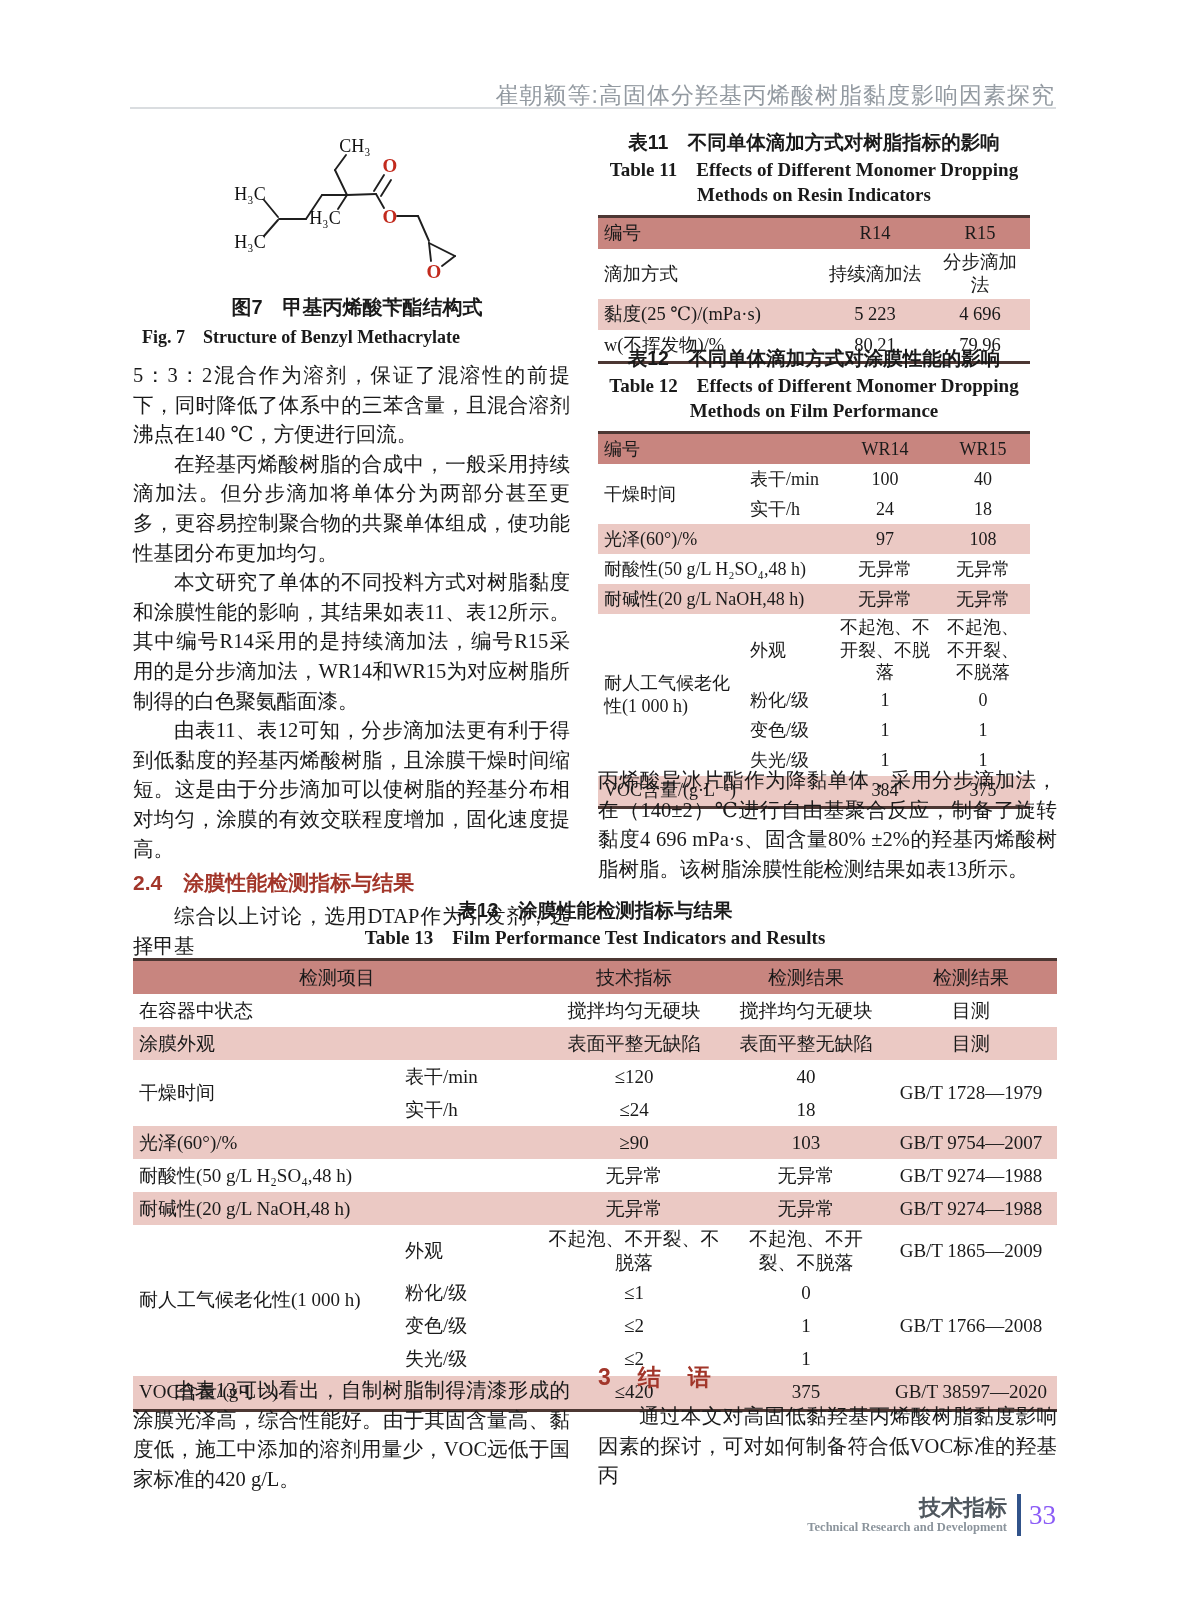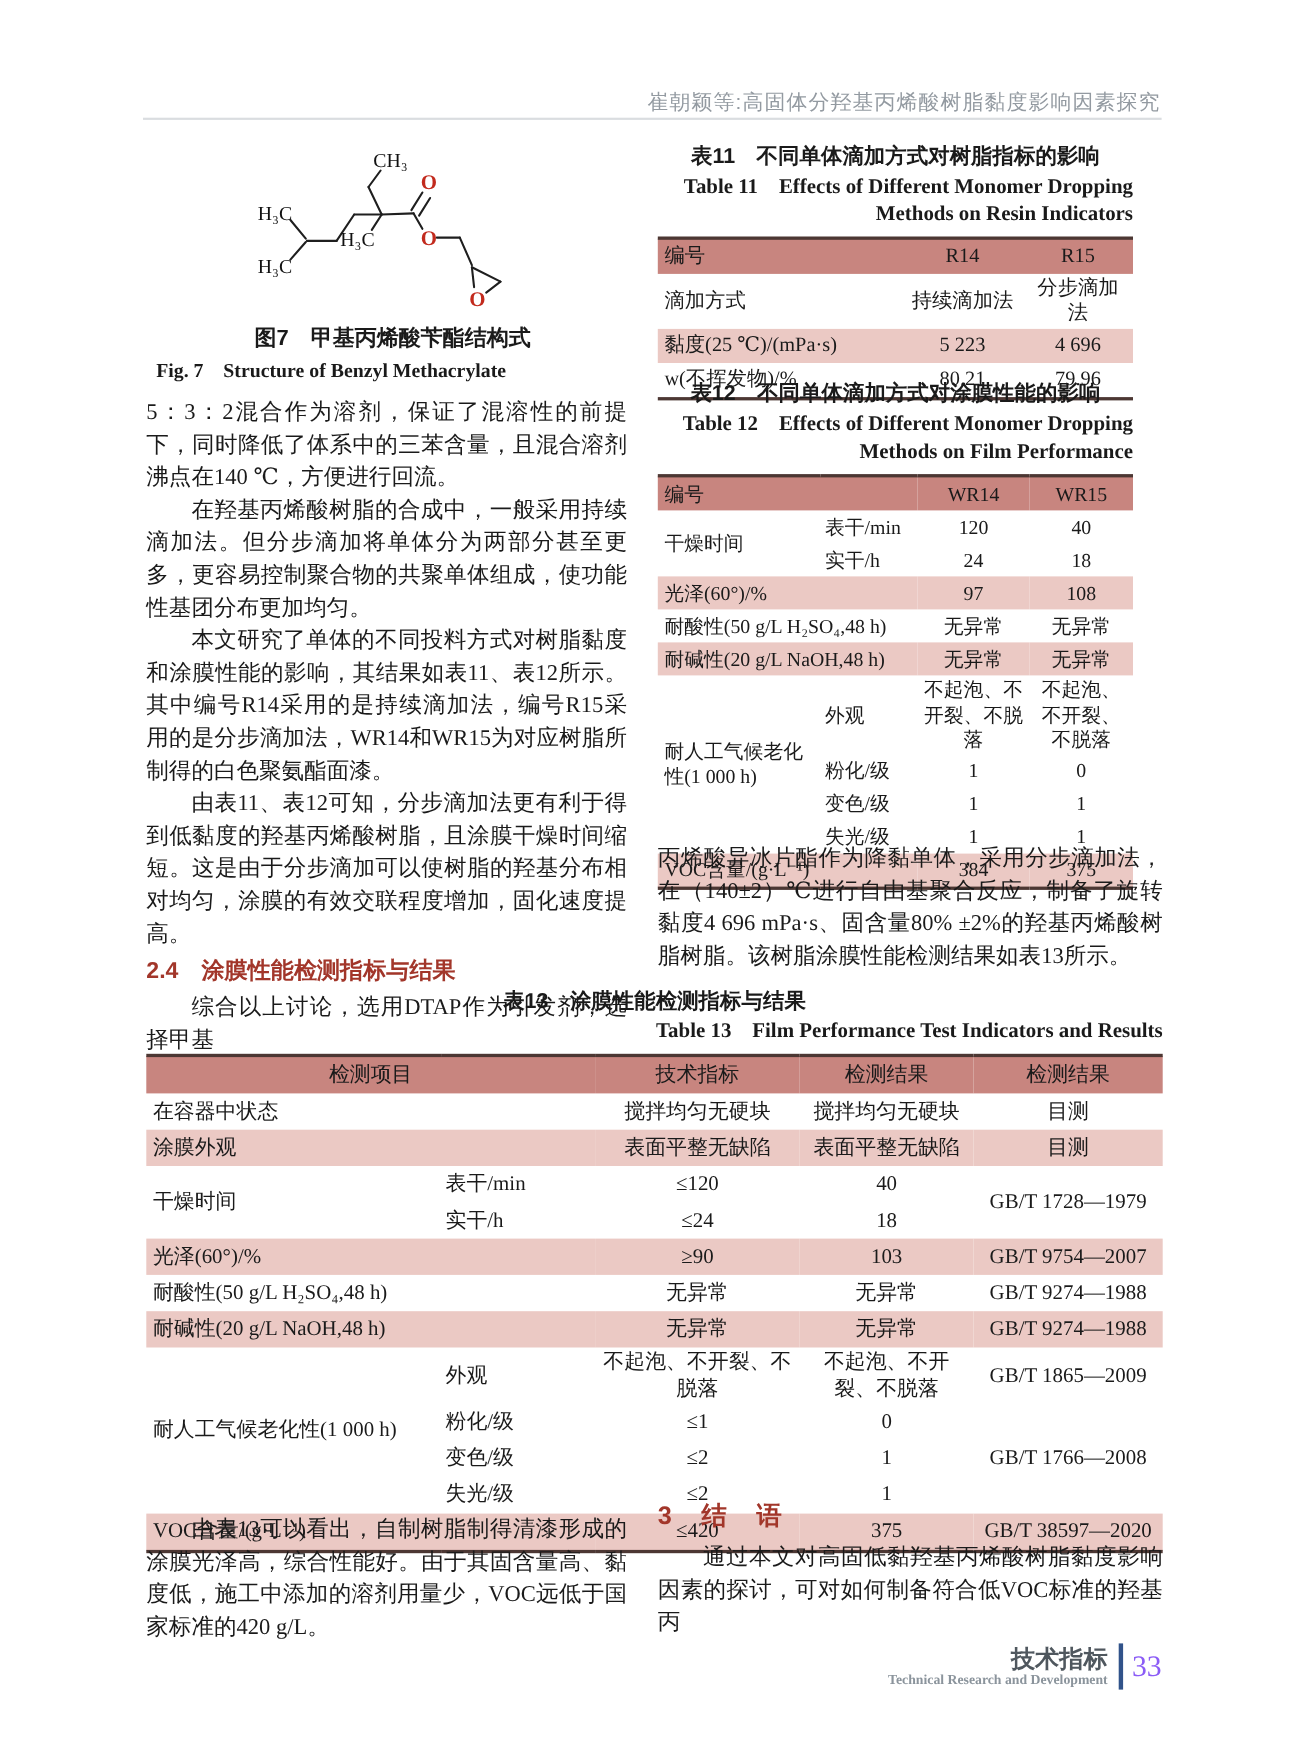--- a/index.html
+++ b/index.html
@@ -1,21 +1,21 @@
 <!DOCTYPE html>
 <html><head>
 <meta charset="utf-8">
 <style>
   html,body{margin:0;padding:0;background:#ffffff;}
   .page{position:relative;width:1187px;height:1600px;background:#fff;overflow:hidden;
         font-family:"Liberation Serif","DejaVu Serif",serif;color:#1a1a1a;}
 
   
   .running-header{position:absolute;top:80px;left:130px;width:925px;text-align:right;
-        font-size:19px;color:#939aa1;letter-spacing:1px;
+        font-size:23px;color:#939aa1;letter-spacing:1px;
         font-family:"Liberation Sans","DejaVu Sans",sans-serif;}
   .header-rule{position:absolute;top:107px;left:130px;width:926px;height:2px;background:#dadde0;}
 
   
   .figure7{position:absolute;left:142px;top:120px;width:430px;margin:0;}
   .figure7 svg{display:block;}
   .fig-cap-cn{margin-top:6px;text-align:center;font-weight:bold;font-size:20px;
         font-family:"Liberation Sans","DejaVu Sans",sans-serif;}
   .fig-cap-en{margin-top:4px;text-align:left;font-weight:bold;font-size:18px;}
 
@@ -29,21 +29,21 @@
   .bottom-right{position:absolute;left:598px;top:1362px;width:459px;}
 
   .h-red{color:#a2362a;font-family:"Liberation Sans","DejaVu Sans",sans-serif;
         font-weight:bold;font-size:21px;margin:4px 0 4px 0;line-height:30px;}
   .h-red.big{font-size:23px;letter-spacing:2px;margin:0 0 10px 0;}
 
   
   .tblock{position:absolute;}
   .t-title-cn{text-align:center;font-weight:bold;font-size:19.5px;line-height:25px;
         font-family:"Liberation Sans","DejaVu Sans",sans-serif;margin:0 0 2px 0;}
-  .t-title-en{text-align:right;font-weight:bold;font-size:19px;line-height:25px;margin:0;}
+  .t-title-en{text-align:center;font-weight:bold;font-size:19px;line-height:25px;margin:0;}
   table{border-collapse:collapse;table-layout:fixed;font-size:18.5px;width:100%;
         border-top:3px solid #4c3733;border-bottom:3px solid #4c3733;margin-top:8px;}
   th,td{font-weight:normal;padding:2px 6px;text-align:center;vertical-align:middle;line-height:1.25;}
   tr.band{background:#c8857f;border-radius:16px;}
   tr.alt{background:#ebc9c4;}
   td.lbl,th.lbl{text-align:left;}
   td.sub{text-align:left;padding-left:4px;}
   .t11 th,.t11 td{height:27px;}
   .t12 th,.t12 td{height:26px;font-size:18px;}
   .t13 th,.t13 td{height:29px;font-size:19px;}
@@ -172,21 +172,21 @@
         </colgroup>
       <tbody>
           <tr class="band">
         <th class="lbl" colspan="2">编号</th>
         <th>WR14</th>
         <th>WR15</th>
       </tr>
       <tr>
         <td class="lbl" rowspan="2">干燥时间</td>
         <td class="sub">表干/min</td>
-        <td>120</td>
+        <td>100</td>
         <td>40</td>
       </tr>
       <tr>
         <td class="sub">实干/h</td>
         <td>24</td>
         <td>18</td>
       </tr>
       <tr class="alt">
         <td class="lbl" colspan="2">光泽(60°)/%</td>
         <td>97</td>

